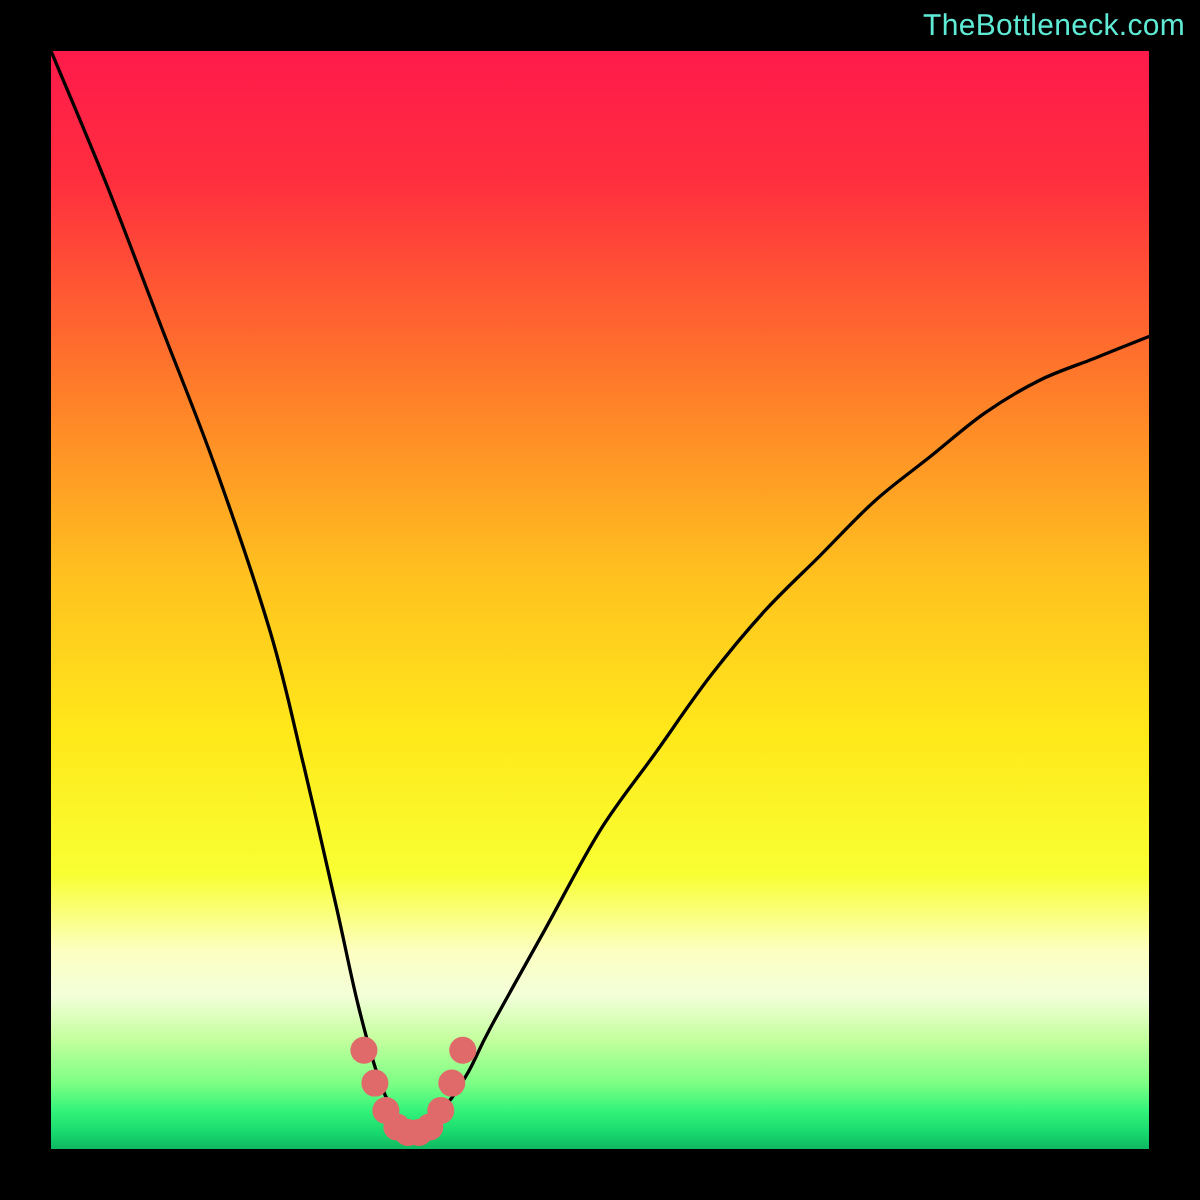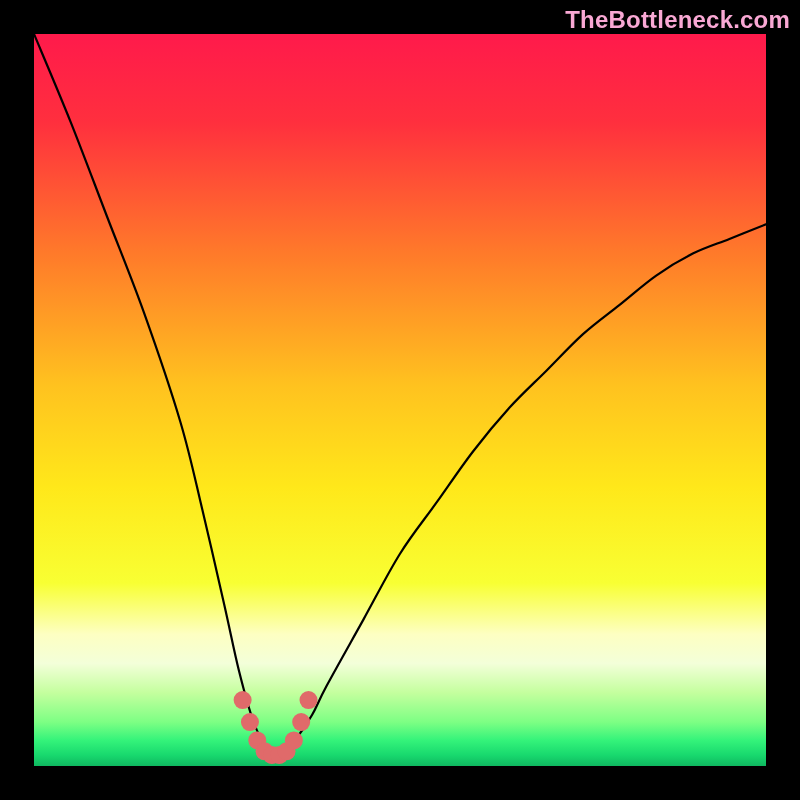--- a/index.html
+++ b/index.html
@@ -24,25 +24,24 @@
     left: 34px;
     top: 34px;
     width: 732px;
     height: 732px;
     overflow: hidden;
   }
   .watermark {
     position: absolute;
     top: 6px;
     right: 10px;
-    font-size: 24px;
-    color: #f9a8d4;
+    font-size: 20px;
+    color: #5eead4;
     font-family: Arial, sans-serif;
     letter-spacing: 0.2px;
-    font-weight: bold;
   }
 </style>
 </head>
 <body>
 
 <div class="frame">
   <div class="watermark">TheBottleneck.com</div>
   <div class="plot">
     <svg id="plot-svg" width="732" height="732" viewBox="0 0 732 732" preserveAspectRatio="none">
       <defs>

